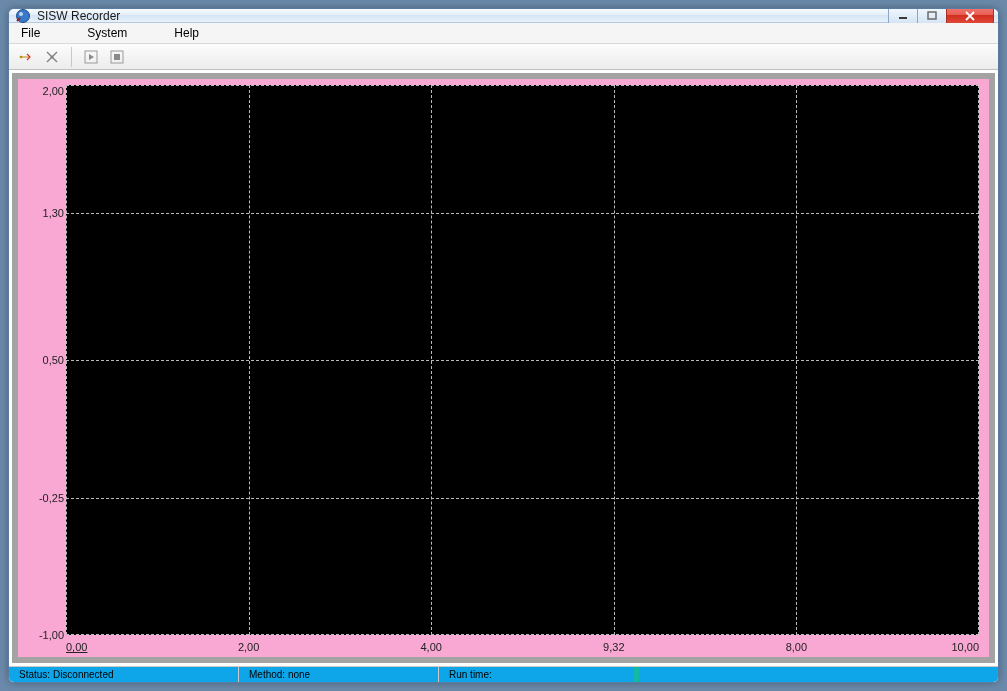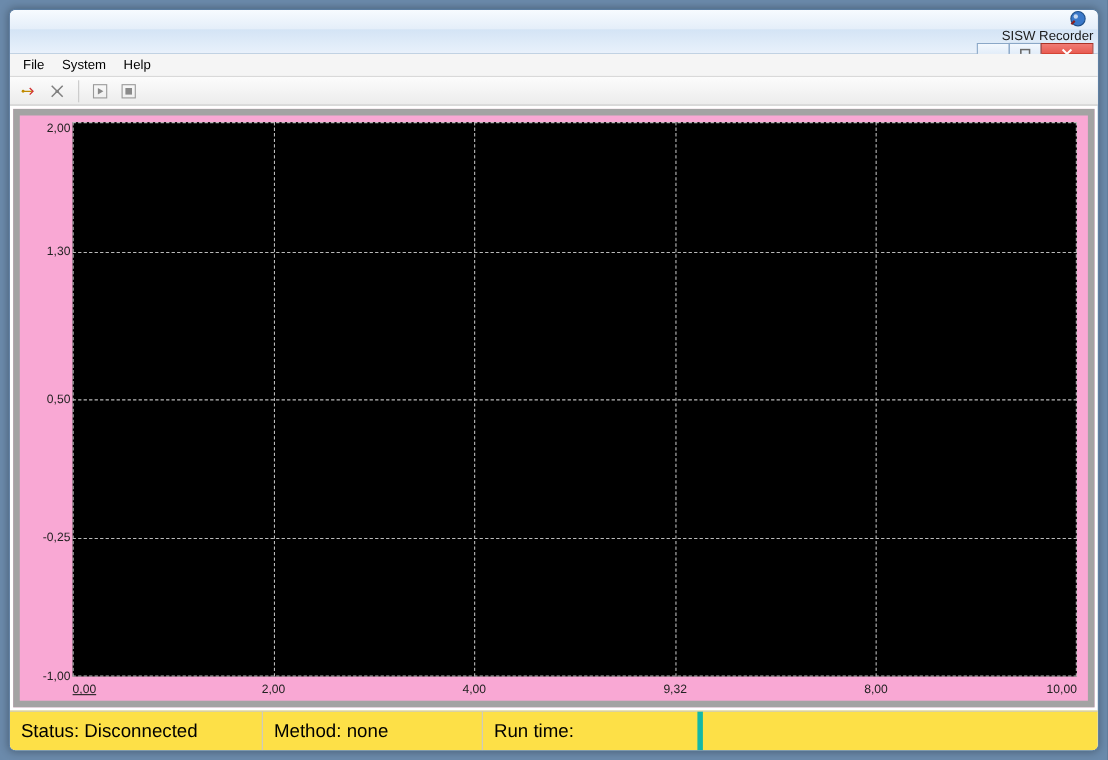--- a/index.html
+++ b/index.html
@@ -17,29 +17,28 @@
     width: 991px; height: 675px;
     background: #fff;
     border: 1px solid #5a7ca0;
     border-radius: 6px;
     box-shadow: 0 0 8px rgba(0,0,0,0.3);
     display: flex;
     flex-direction: column;
     overflow: hidden;
   }
   .titlebar {
-    height: 40px;
+    height: 14px;
     background: linear-gradient(to bottom, #f7fbff 0%, #e4eef9 45%, #d4e4f5 46%, #e8f1fb 100%);
     border-bottom: 1px solid #b5c9de;
     display: flex;
-    align-items: flex-end;
+    align-items: center;
     padding: 0 4px 0 6px;
     border-top-left-radius: 5px;
     border-top-right-radius: 5px;
-    flex-direction: column;
   }
   .titlebar .app-icon {
     width: 16px; height: 16px;
     margin-right: 6px;
     flex-shrink: 0;
   }
   .titlebar .title-text {
     flex: 1;
     color: #1a1a1a;
     font-size: 12px;
@@ -61,20 +60,21 @@
     border-bottom-right-radius: 3px;
   }
   .win-btn svg { display:block; }
   .menubar {
     height: 21px;
     background: #f5f5f5;
     border-bottom: 1px solid #d9d9d9;
     display: flex;
     align-items: stretch;
     padding: 0 4px;
+    gap: 31px;
   }
   .menu-item {
     padding: 3px 8px 0 8px;
     color: #000;
     font-size: 12px;
     cursor: default;
   }
   .toolbar {
     height: 26px;
     background: linear-gradient(to bottom, #fcfcfc, #ececec);
@@ -130,26 +130,26 @@
   }
   .xtick {
     position: absolute;
     bottom: 4px;
     transform: translateX(-50%);
     font-size: 11px;
     color: #222;
     white-space: nowrap;
   }
   .statusbar {
-    height: 36px;
-    background: #fde047;
+    height: 16px;
+    background: #0ea5e9;
     border-top: 1px solid #c9c9c9;
     display: flex;
     align-items: center;
-    font-size: 17px;
+    font-size: 10px;
     color: #000;
   }
   .status-cell {
     padding: 0 10px;
     border-right: 1px solid #c9c9c9;
     height: 100%;
     display: flex;
     align-items: center;
   }
   .status-cell.s1 { width: 230px; }

